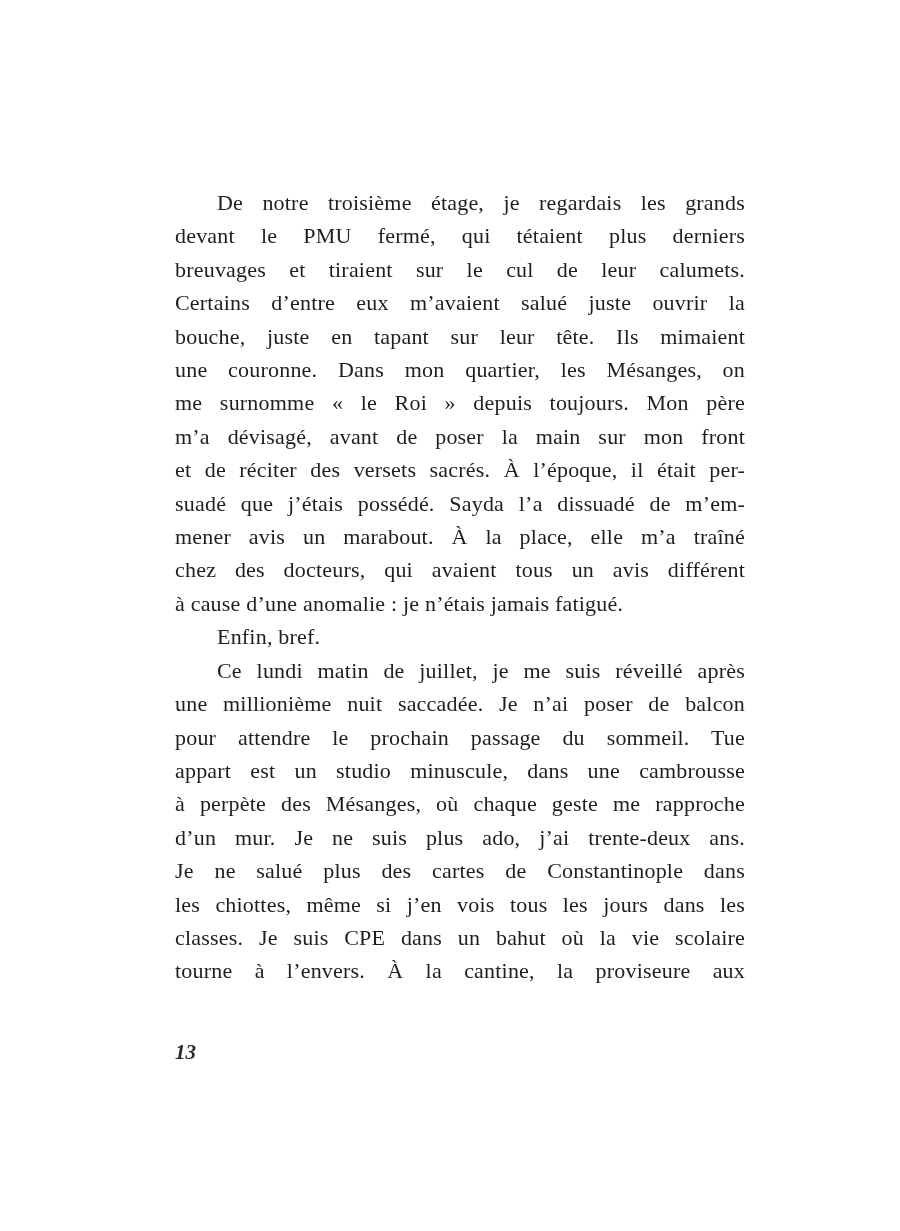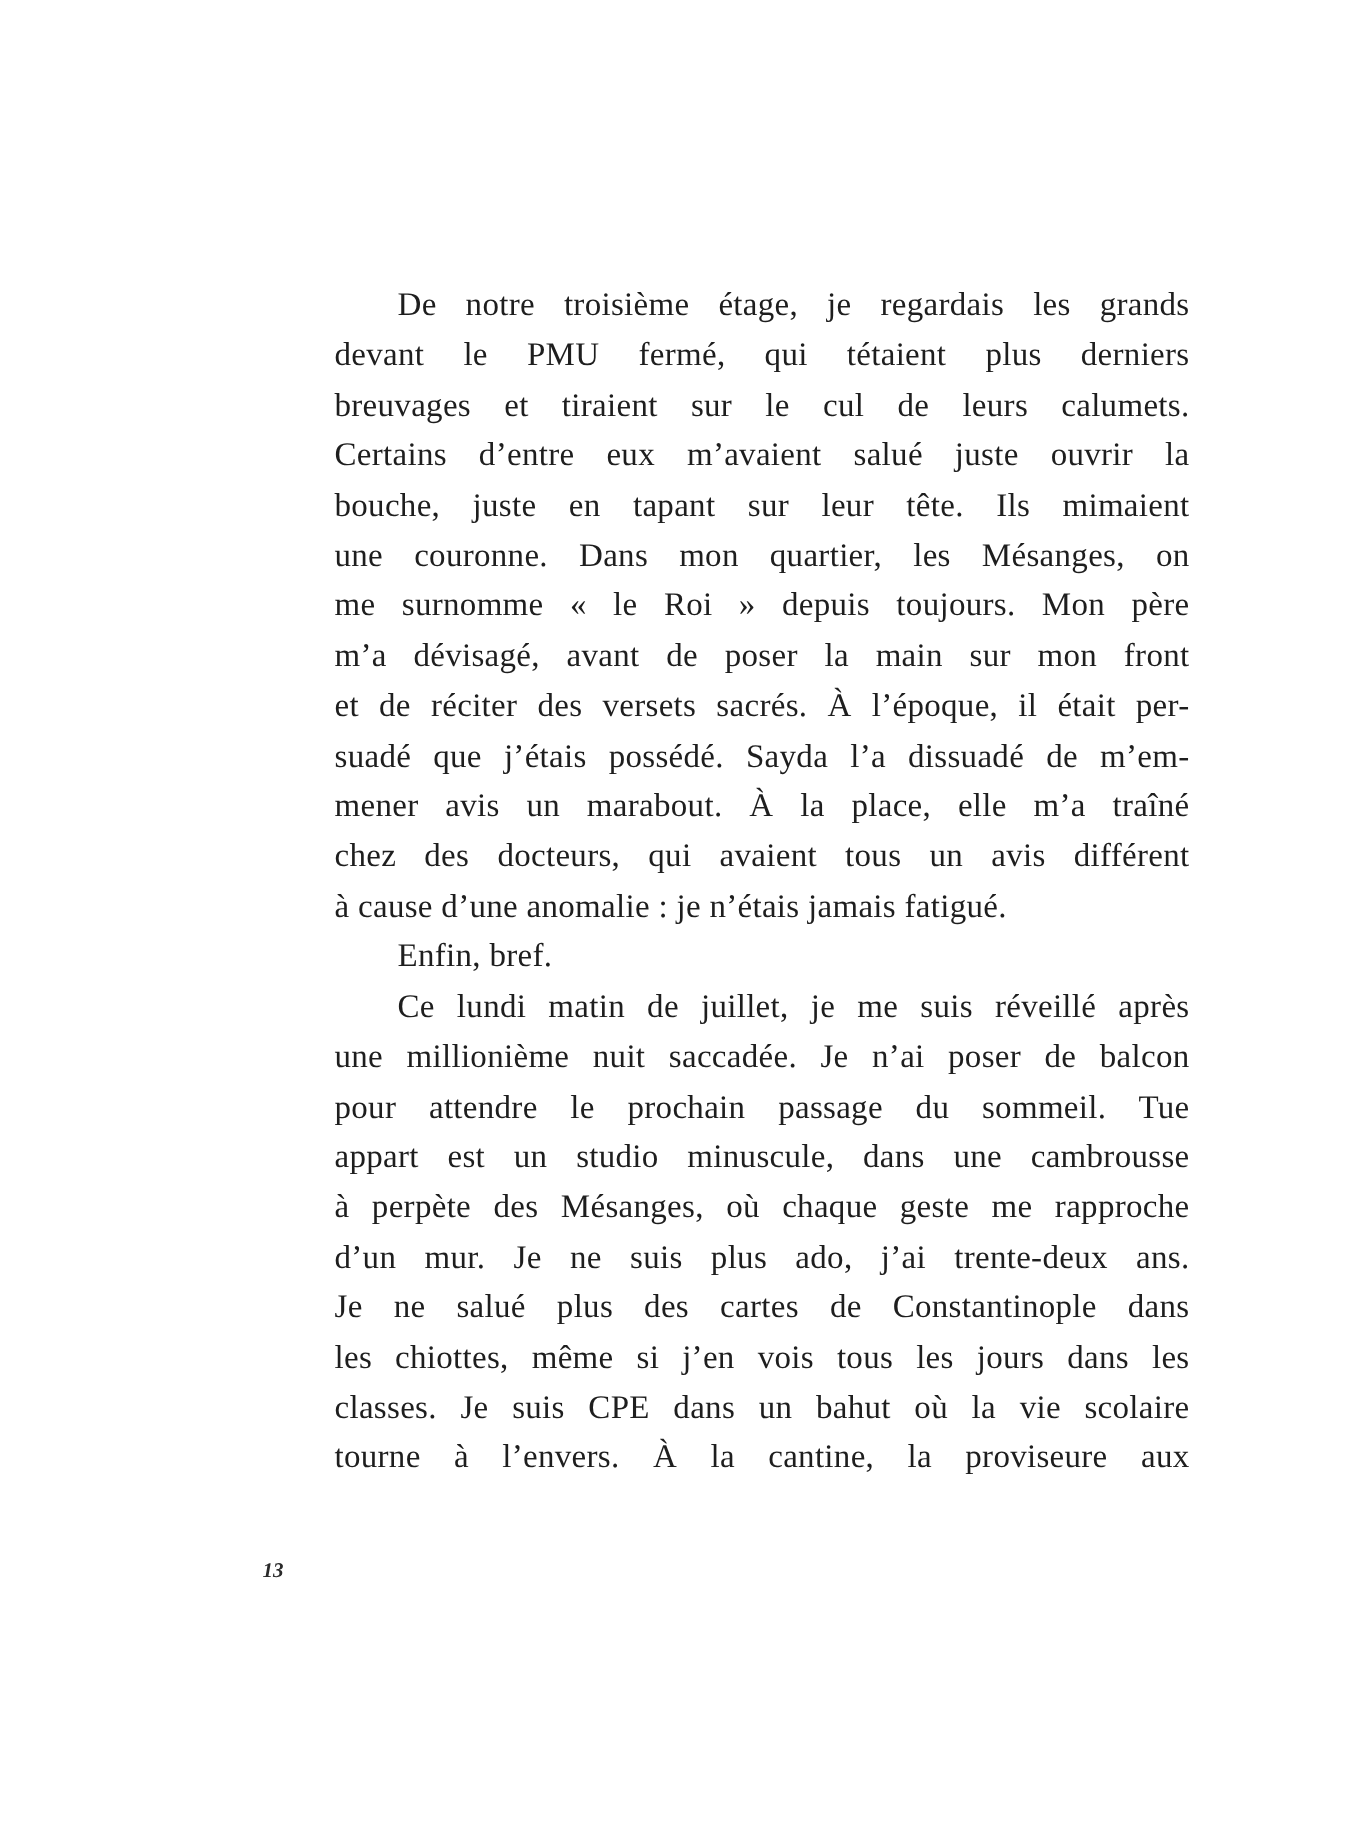--- a/index.html
+++ b/index.html
@@ -15,21 +15,20 @@
     background: #ffffff;
     font-family: "Liberation Serif", "DejaVu Serif", serif;
     color: #1e1e1e;
     overflow: hidden;
   }
   .text-block {
     position: absolute;
     left: 175px;
     top: 186px;
     width: 570px;
-    margin-left: 48px;
   }
   .para {
     margin: 0;
     padding: 0;
   }
   .line {
     display: block;
     font-size: 22px;
     line-height: 33.4px;
     text-align: justify;
@@ -40,36 +39,36 @@
     text-align: right;
     text-align-last: left;
   }
   .line.indent {
     padding-left: 42px;
   }
   .page-number {
     position: absolute;
     left: 175px;
     top: 1040px;
-    font-size: 14px;
+    font-size: 21px;
     font-style: italic;
     font-weight: 600;
     color: #2a2a2a;
   }
 </style>
 </head>
 <body>
 
 <div class="page">
   <main class="text-block">
 
     <p class="para">
       <span class="line indent">De notre troisième étage, je regardais les grands</span>
       <span class="line">devant le PMU fermé, qui tétaient plus derniers</span>
-      <span class="line">breuvages et tiraient sur le cul de leurs calumets.</span>
+      <span class="line">breuvages et tiraient sur le cul de leur calumets.</span>
       <span class="line">Certains d’entre eux m’avaient salué juste ouvrir la</span>
       <span class="line">bouche, juste en tapant sur leur tête. Ils mimaient</span>
       <span class="line">une couronne. Dans mon quartier, les Mésanges, on</span>
       <span class="line">me surnomme « le Roi » depuis toujours. Mon père</span>
       <span class="line">m’a dévisagé, avant de poser la main sur mon front</span>
       <span class="line">et de réciter des versets sacrés. À l’époque, il était per-</span>
       <span class="line">suadé que j’étais possédé. Sayda l’a dissuadé de m’em-</span>
       <span class="line">mener avis un marabout. À la place, elle m’a traîné</span>
       <span class="line">chez des docteurs, qui avaient tous un avis différent</span>
       <span class="line no-just">à cause d’une anomalie : je n’étais jamais fatigué.</span>

